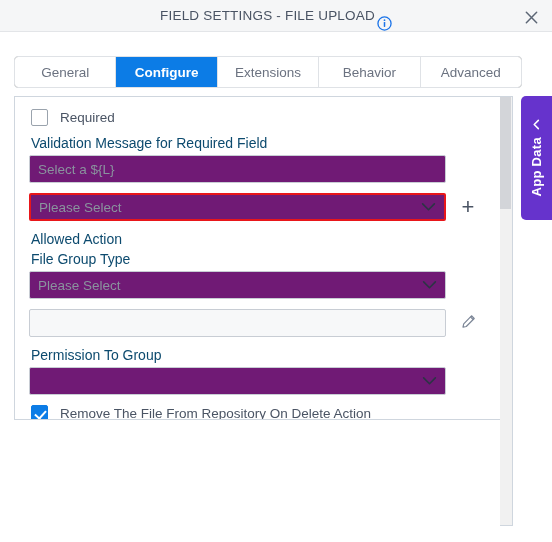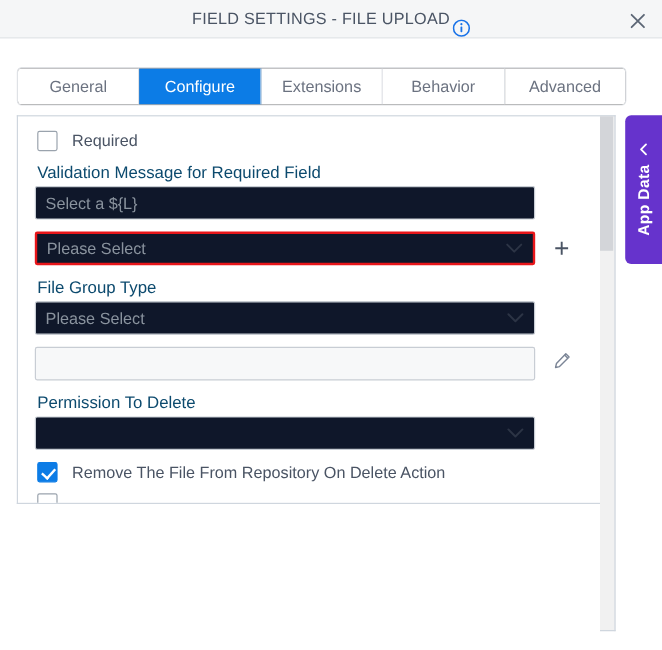--- a/index.html
+++ b/index.html
@@ -57,21 +57,21 @@
     color: #6b7280;
     border-right: 1px solid #dfe2e6;
     cursor: pointer;
     background: #ffffff;
     white-space: nowrap;
   }
   .tab:last-child { border-right: none; }
   .tab.active {
     background: #0c7ce6;
     color: #ffffff;
-    font-weight: normal;
+    font-weight: bold;
   }
 
   
   .panel {
     position: absolute;
     top: 96px; left: 14px;
     width: 486px; height: 324px;
     border: 1px solid #cfd6de;
     border-right: none;
     background: #ffffff;
@@ -144,21 +144,21 @@
     margin-bottom: 10px;
   }
 
   .control {
     position: relative;
     flex: none;
     width: 417px;
     height: 28px;
     border: 1px solid #c8cdd4;
     border-radius: 2px;
-    background: #0f172a;
+    background: #701a75;
     display: flex; align-items: center;
     padding: 0 8px;
     font-size: 13.5px;
     color: #8a939e;
     cursor: pointer;
     white-space: nowrap;
     overflow: hidden;
   }
   .control.filled { background: #f7f8f9; }
   .control.error { border: 2px solid #e8161a; }
@@ -231,20 +231,21 @@
           <svg width="15" height="9" viewBox="0 0 16 10">
             <path d="M1.5 1.5 L8 8 L14.5 1.5" fill="none" stroke="#2c3445" stroke-width="1.8" stroke-linecap="round" stroke-linejoin="round"></path>
           </svg>
         </span>
       </div>
       <div class="icon-btn">
         <span class="plus">+</span>
       </div>
     </div>
 
+    <div class="field-label">Allowed Action</div>
 
     <div class="field-label">File Group Type</div>
     <div class="field-row">
       <div class="control">
         <span>Please Select</span>
         <span class="chev">
           <svg width="15" height="9" viewBox="0 0 16 10">
             <path d="M1.5 1.5 L8 8 L14.5 1.5" fill="none" stroke="#2c3445" stroke-width="1.8" stroke-linecap="round" stroke-linejoin="round"></path>
           </svg>
         </span>
@@ -258,21 +259,21 @@
       <div class="icon-btn">
         <span>
           <svg width="15" height="15" viewBox="0 0 16 16">
             <path d="M11.2 1.9 L14.1 4.8 L5.6 13.3 L2.1 14.1 L2.9 10.6 Z" fill="none" stroke="#7b8596" stroke-width="1.25" stroke-linejoin="round"></path>
             <path d="M10.1 3.0 L13.0 5.9" stroke="#7b8596" stroke-width="1.25"></path>
           </svg>
         </span>
       </div>
     </div>
 
-    <div class="field-label">Permission To Delete</div>
+    <div class="field-label">Permission To Group</div>
     <div class="field-row">
       <div class="control">
         <span class="chev">
           <svg width="15" height="9" viewBox="0 0 16 10">
             <path d="M1.5 1.5 L8 8 L14.5 1.5" fill="none" stroke="#2c3445" stroke-width="1.8" stroke-linecap="round" stroke-linejoin="round"></path>
           </svg>
         </span>
       </div>
     </div>
 

